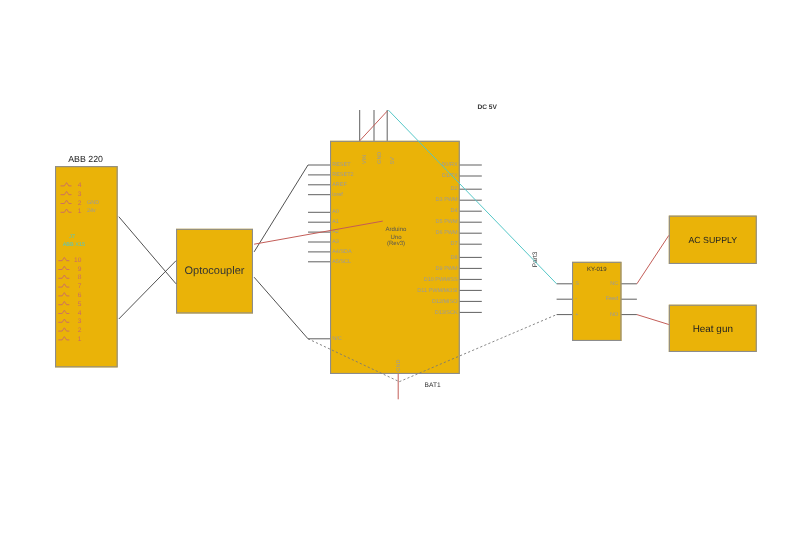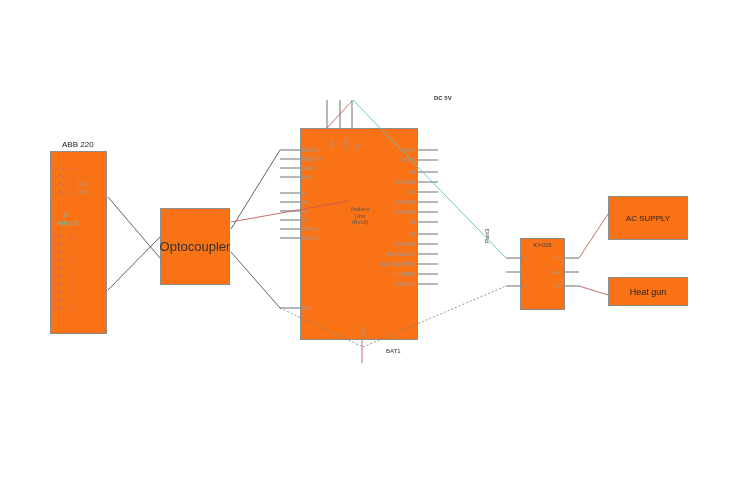--- a/index.html
+++ b/index.html
@@ -1,19 +1,19 @@
 <!DOCTYPE html>
 <html style="--wire-red: #c25b56; --wire-teal: #53c6c6; --wire-black: #3a3a3a; --dotted: #777777; --pin-text: #9a9a9a; --pin-red: #c96a6a;"><head>
 <meta charset="utf-8">
 <style>
   html,body{margin:0;padding:0;background:#ffffff;}
   #canvas{position:relative;width:730px;height:486px;background:#ffffff;overflow:hidden;
           font-family:"Liberation Sans",sans-serif;}
   .lbl{position:absolute;white-space:nowrap;color:#222;font-family:"Liberation Sans",sans-serif;}
-  .box{position:absolute;border:1px solid #8c8c8c;background:#f97316;display:flex;
+  .box{position:absolute;border:1px solid #8c8c8c;background:#eab308;display:flex;
        align-items:center;justify-content:center;box-sizing:border-box;}
   .pinlbl{position:absolute;font-size:5px;line-height:6px;color:var(--pin-text,#9a9a9a);
           white-space:nowrap;font-family:"Liberation Sans",sans-serif;}
   .pinlbl.r{text-align:right;}
   .abbnum{position:absolute;font-size:6px;line-height:7px;color:var(--pin-red,#c96a6a);
           text-align:right;font-family:"Liberation Sans",sans-serif;}
   .rot{transform:rotate(-90deg);transform-origin:0 0;}
   .teal-t{color:var(--wire-teal,#53c6c6);}
   .partlbl{font-size:6px;color:#333;}
   #wires{position:absolute;left:0;top:0;pointer-events:none;}
@@ -48,21 +48,21 @@
   <div class="abbnum" style="left:62px;top:250px;width:12px;">8</div>
   <div class="abbnum" style="left:62px;top:258px;width:12px;">7</div>
   <div class="abbnum" style="left:62px;top:266px;width:12px;">6</div>
   <div class="abbnum" style="left:62px;top:274px;width:12px;">5</div>
   <div class="abbnum" style="left:62px;top:282px;width:12px;">4</div>
   <div class="abbnum" style="left:62px;top:290px;width:12px;">3</div>
   <div class="abbnum" style="left:62px;top:298px;width:12px;">2</div>
   <div class="abbnum" style="left:62px;top:306px;width:12px;">1</div>
 
   <div class="box" style="left:160px;top:208px;width:70px;height:77px;">
-    <span class="lbl" style="position:static;font-size:13px;color:#333;">Optocoupler</span>
+    <span class="lbl" style="position:static;font-size:10px;color:#333;">Optocoupler</span>
   </div>
 
   <div class="box" style="left:300px;top:128px;width:118px;height:212px;"></div>
   <div class="lbl" style="left:330px;top:206px;width:60px;text-align:center;font-size:5.5px;line-height:6.5px;color:#555;">
     <div>Arduino</div>
     <div>Uno</div>
     <div>(Rev3)</div>
   </div>
 
   <div class="pinlbl" style="left:302px;top:147px;">RESET</div>
@@ -108,21 +108,21 @@
   <div class="pinlbl" style="left:523px;top:269px;">-</div>
   <div class="pinlbl" style="left:523px;top:283px;">+</div>
   <div class="pinlbl r" style="left:534px;top:255px;width:28px;">NC</div>
   <div class="pinlbl r" style="left:534px;top:269px;width:28px;">Feed</div>
   <div class="pinlbl r" style="left:534px;top:283px;width:28px;">NO</div>
 
   <div class="box" style="left:608px;top:196px;width:80px;height:44px;">
     <span class="lbl" style="position:static;font-size:8px;color:#222;">AC SUPPLY</span>
   </div>
 
-  <div class="box" style="left:608px;top:277px;width:80px;height:29px;">
+  <div class="box" style="left:608px;top:277px;width:80px;height:43px;">
     <span class="lbl" style="position:static;font-size:9px;color:#222;">Heat gun</span>
   </div>
 
   <svg id="wires" width="730" height="486" viewBox="0 0 730 486">
     <defs>
       <path id="pin-glyph" d="M0 3 L3.5 3 L5.5 0 L7.5 3 L10 3"></path>
     </defs>
 
     <g class="w-pin">
       <use href="#pin-glyph" x="55" y="166"></use>

